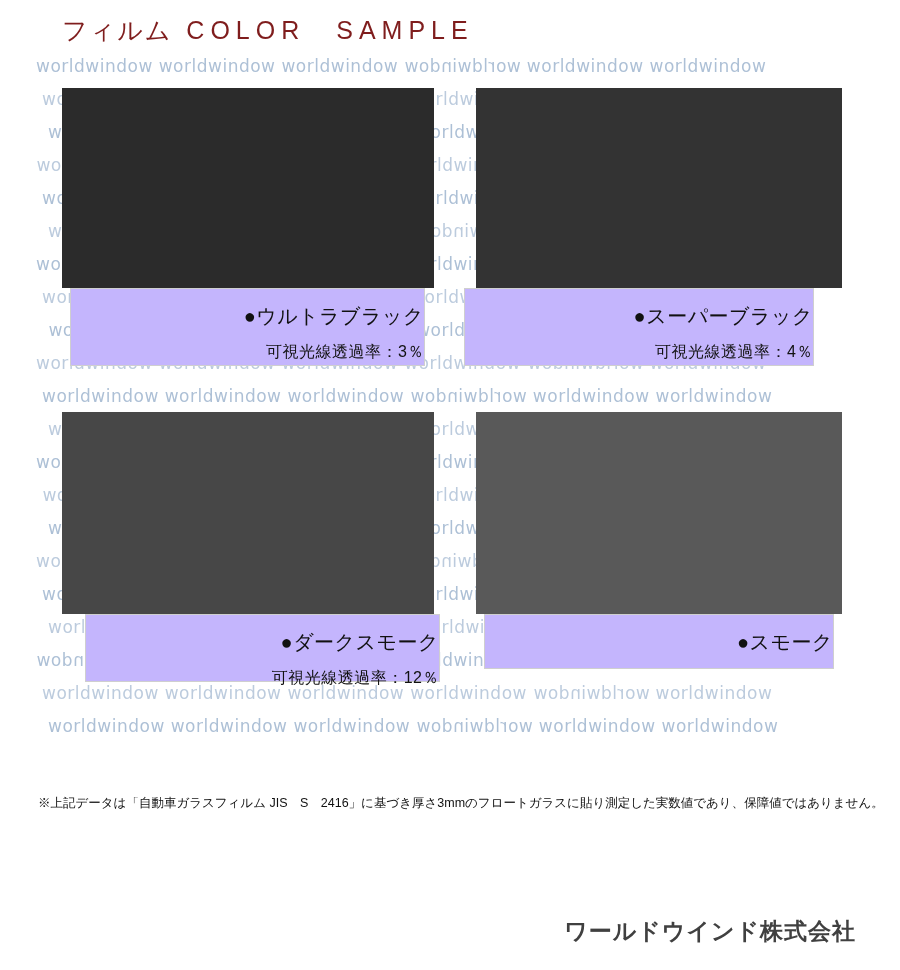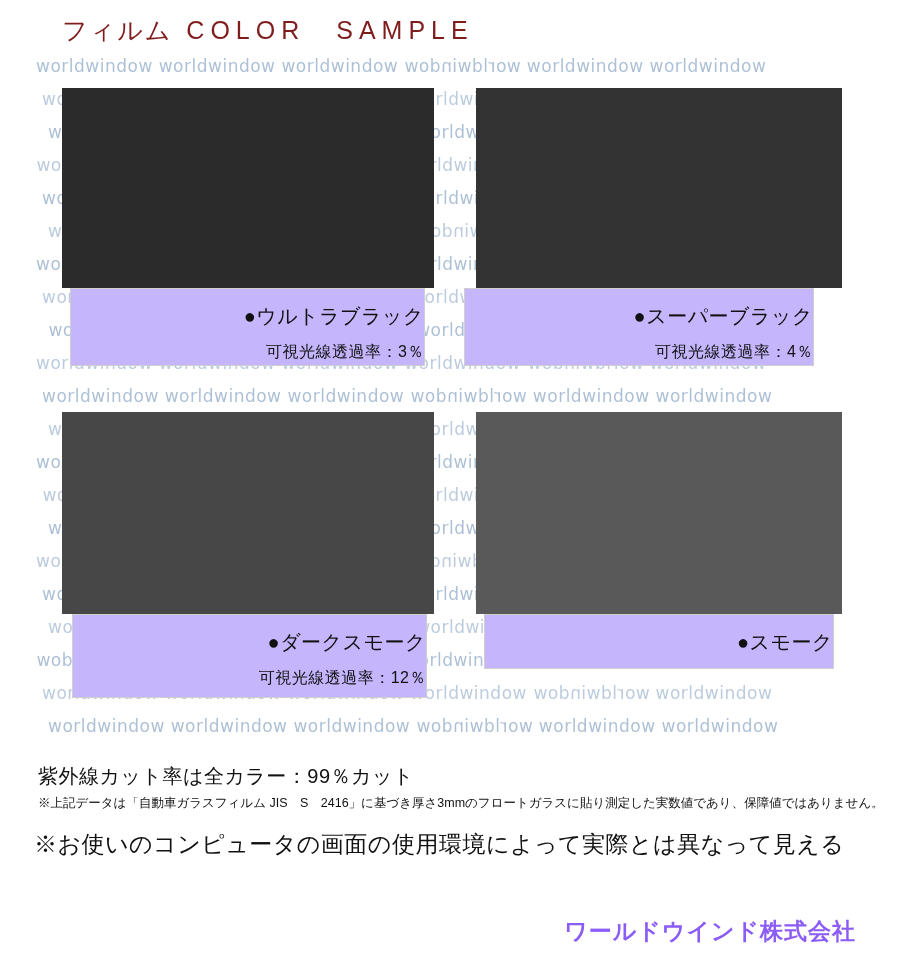--- a/index.html
+++ b/index.html
@@ -73,21 +73,21 @@
     position: absolute;
     background: #c4b5fd;
     border: 1px solid #cfcfcf;
     box-sizing: border-box;
     text-align: right;
     color: #111;
     padding-left: 37px;
   }
   .l1 { left: 70px;  top: 288px; width: 355px; height: 78px; }
   .l2 { left: 464px; top: 288px; width: 350px; height: 78px; }
-  .l3 { left: 72px;  top: 614px; width: 355px; height: 84px; }
+  .l3 { left: 85px;  top: 614px; width: 355px; height: 68px; }
   .l4 { left: 484px; top: 614px; width: 350px; height: 55px; }
 
   .label-box .name {
     font-size: 20px;
     line-height: 22px;
     padding-top: 16px;
     letter-spacing: 0.5px;
   }
   .label-box .vlt {
     font-size: 16px;
@@ -121,21 +121,21 @@
     font-size: 23px;
     line-height: 40px;
     color: #111;
     letter-spacing: 0.5px;
   }
   .company {
     position: absolute;
     right: 44px;
     top: 916px;
     font-size: 23px;
-    color: #8b5cf6;
+    color: #404040;
     font-weight: bold;
     letter-spacing: 1px;
   }
 </style>
 </head>
 <body>
 
 <div class="page">
 
   <div class="title">
@@ -180,20 +180,18 @@
     <div class="vlt">可視光線透過率：4％</div>
   </div>
   <div class="label-box l3">
     <div class="name">●ダークスモーク</div>
     <div class="vlt">可視光線透過率：12％</div>
   </div>
   <div class="label-box l4">
     <div class="name">●スモーク</div>
   </div>
 
-  <div class="uv-line">紫外線カット率は全カラー：99％カット</div>
   <div class="note-small">※上記データは「自動車ガラスフィルム JIS　S　2416」に基づき厚さ3mmのフロートガラスに貼り測定した実数値であり、保障値ではありません。</div>
   <div class="note-big">
-    <div>※お使いのコンピュータの画面の使用環境によって実際とは異なって見える</div>
   </div>
   <div class="company">ワールドウインド株式会社</div>
 
 </div>
 
 </body></html>

